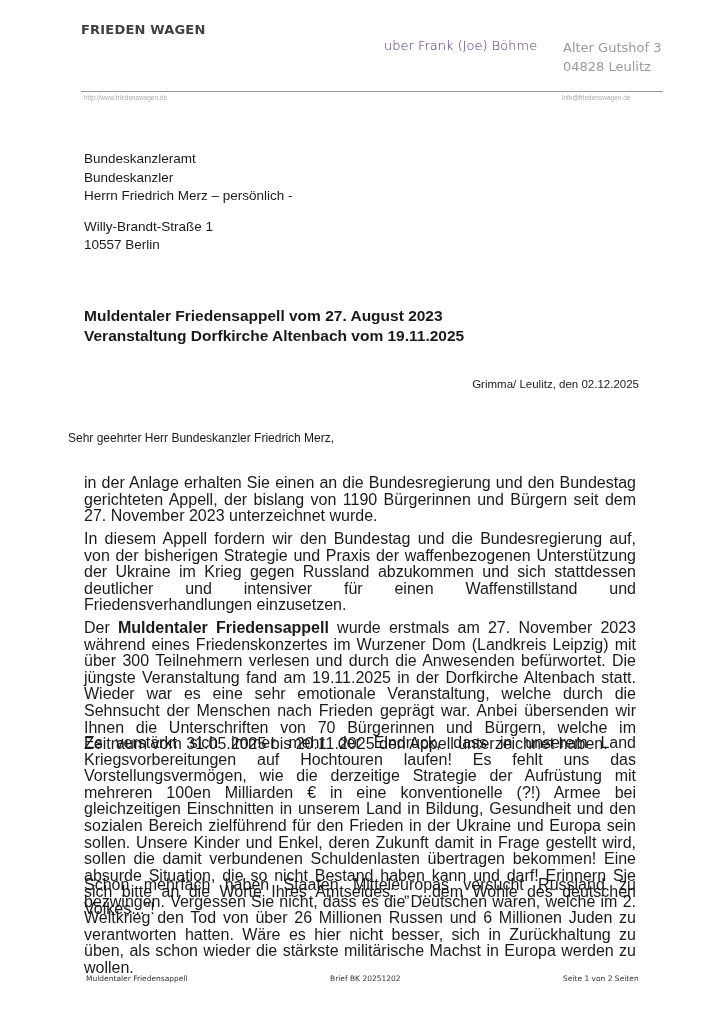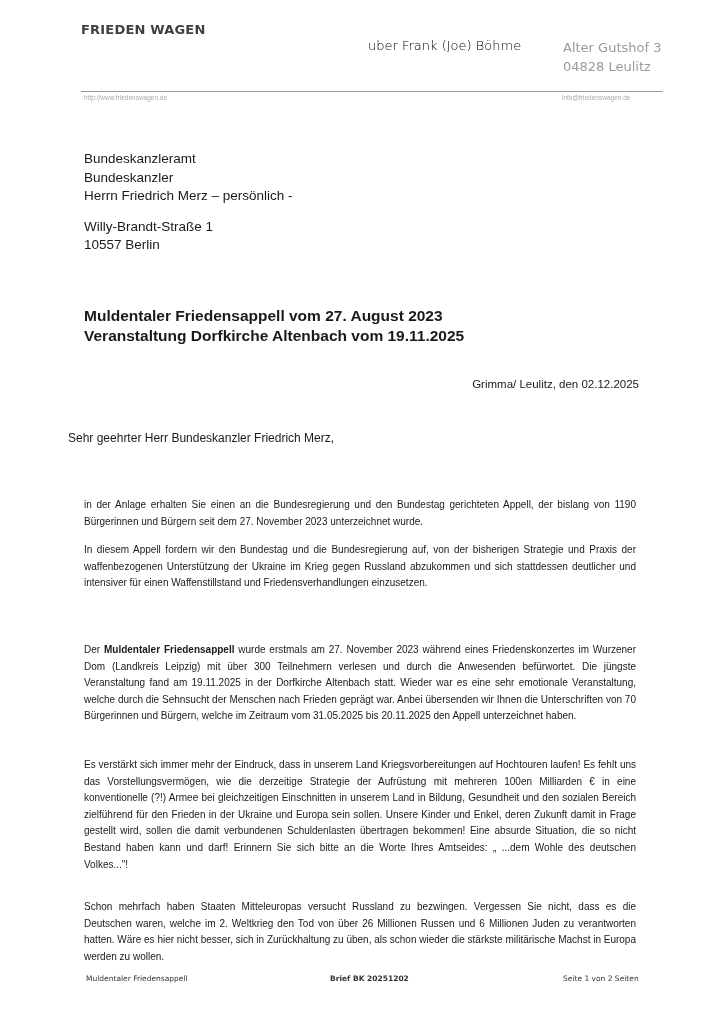--- a/index.html
+++ b/index.html
@@ -1,36 +1,36 @@
 <!DOCTYPE html>
 <html><head>
 <meta charset="utf-8">
 <style>
   html, body { margin:0; padding:0; background:#ffffff; }
   body { width:724px; height:1024px; position:relative; overflow:hidden; font-family:"Liberation Sans", sans-serif; color:#1a1a1a; }
   .abs { position:absolute; }
   .brand { left:81px; top:22px; font-size:13px; font-weight:bold; color:#404040; letter-spacing:0.2px; font-family:"DejaVu Sans", sans-serif; }
-  .via { left:368px; top:38px; font-size:13px; color:#000000; font-family:"DejaVu Sans", sans-serif; font-weight:300;}
+  .via { left:384px; top:38px; font-size:13px; color:#4c1d95; font-family:"DejaVu Sans", sans-serif; font-weight:300;}
   .addr { left:563px; top:38px; font-size:13px; color:#9a9a9a; line-height:19px; font-family:"DejaVu Sans", sans-serif;}
   .hr { left:81px; top:91px; width:582px; height:0; border-top:1px solid #9a9a9a; }
   .url { left:84px; top:94px; font-size:6.5px; color:#aaaaaa; }
   .mail { left:562px; top:94px; font-size:6.5px; color:#aaaaaa; }
   .recip { left:84px; top:150px; font-size:13.5px; line-height:18.5px; }
   .recip .b { font-weight:normal; }
   .subject { left:84px; top:306px; font-size:15.5px; font-weight:bold; line-height:20px; }
   .date { right:85px; top:378px; font-size:11.5px; text-align:left; }
   .salut { left:68px; top:431px; font-size:12px; }
-  .para { left:84px; width:552px; font-size:10px; line-height:16.6px; text-align:justify;margin-top:22px; }
+  .para { left:84px; width:552px; font-size:16px; line-height:16.6px; text-align:justify; }
   .p1 { top:475px; }
-  .p2 { top:520px; }
+  .p2 { top:531px; }
   .p3 { top:620px; }
   .p4 { top:735px; }
   .p5 { top:877px; }
   .foot { top:974px; font-size:7.5px; color:#333; font-family:"DejaVu Sans", sans-serif; }
-  .f1 { left:86px; } .f2 { left:330px;font-weight:bold; } .f3 { left:563px; }
+  .f1 { left:86px; } .f2 { left:330px; } .f3 { left:563px; }
   .bold { font-weight:bold; }
 </style>
 </head>
 <body>
 
 <div class="abs brand">FRIEDEN WAGEN</div>
 <div class="abs via">uber Frank (Joe) Böhme</div>
 <div class="abs addr">
   <div>Alter Gutshof 3</div>
   <div>04828 Leulitz</div>

